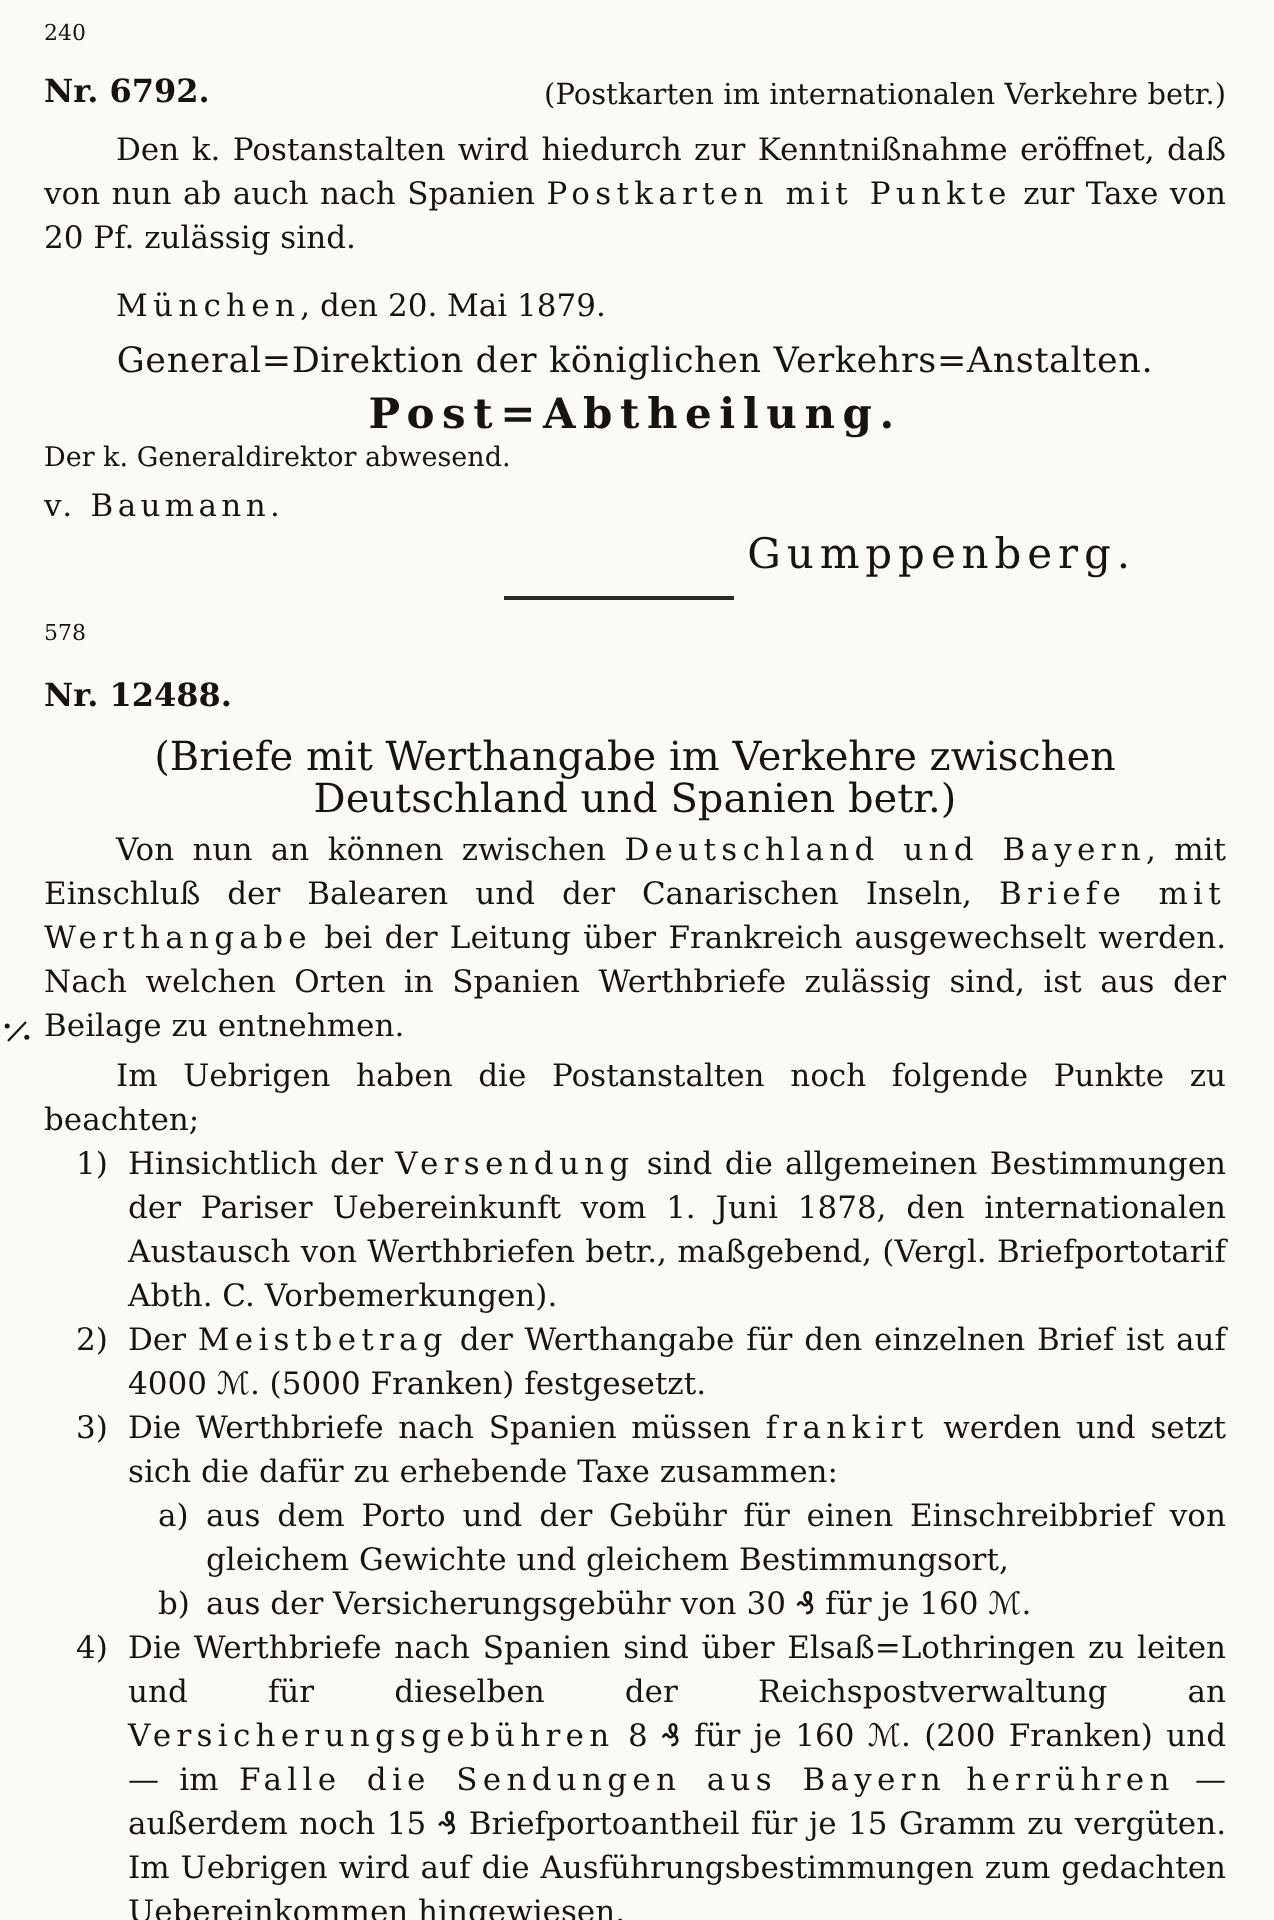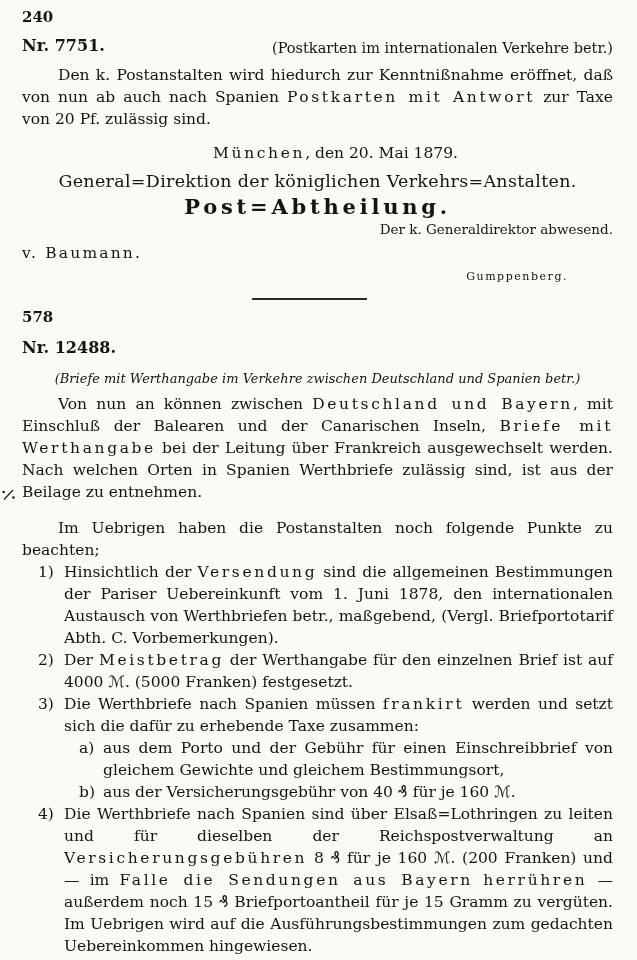--- a/index.html
+++ b/index.html
@@ -9,42 +9,42 @@
     font-family: "DejaVu Serif", "Liberation Serif", "DejaVu Sans", serif;
     color: #171310;
   }
   .page {
     position: relative;
     width: 637px; height: 960px;
     box-sizing: border-box;
     padding: 6px 24px 0 22px;
     overflow: hidden;
   }
-  .pagenum { font-weight: bold; font-size: 15px; line-height: 22px; }
+  .pagenum { font-weight: normal; font-size: 11px; line-height: 22px; }
   .nr-row { position: relative; height: 24px; margin-top: 8px; }
   .nr { position: absolute; left: 0; top: 0; font-weight: bold; font-size: 16px; }
   .subject { text-align: right; font-size: 14.5px; padding-top: 4px; }
-  .subject2 { text-align: center; font-size: 13px; line-height: 21px; margin-top: 6px; font-style: italic; }
+  .subject2 { text-align: center; font-size: 20px; line-height: 21px; margin-top: 6px; }
   .para {
     font-size: 15.5px; line-height: 22px;
     text-align: justify; text-indent: 36px;
     margin-top: 4px; position: relative;
   }
-  .dateline { font-size: 15.5px; line-height: 22px; padding-left: 36px; margin-top: 12px; text-align: center; }
+  .dateline { font-size: 15.5px; line-height: 22px; padding-left: 36px; margin-top: 12px; }
   .org {
     text-align: center; font-weight: normal; font-size: 17.5px;
     line-height: 26px; margin-top: 4px; letter-spacing: 0.3px;
   }
   .dept {
     text-align: center; font-weight: bold; font-size: 21px;
     line-height: 22px; margin-top: 2px; letter-spacing: 0.18em;
   }
-  .absence { text-align: right; font-size: 13.5px; line-height: 19px; margin-top: 2px; }
+  .absence { text-align: left; font-size: 13.5px; line-height: 19px; margin-top: 2px; }
   .sig-center { text-align: left; font-size: 15.5px; line-height: 22px; margin-top: 3px; letter-spacing: 0.14em; }
-  .sig-right { text-align: right; padding-right: 45px; font-size: 11px; line-height: 22px; margin-top: 2px; letter-spacing: 0.14em; }
+  .sig-right { text-align: right; padding-right: 45px; font-size: 21px; line-height: 22px; margin-top: 2px; letter-spacing: 0.14em; }
   .divider { width: 115px; height: 2px; background: #2c2824; margin: 10px 0 6px 230px; }
   .pagenum2 { margin-top: 6px; }
   .nr-row2 { margin-top: 10px; text-decoration: underline; }
 
   .list { margin-left: 16px; font-size: 15.5px; line-height: 22px; }
   .li { display: flex; }
   .marker { flex: none; width: 26px; }
   .li-body { flex: 1; text-align: justify; }
   .sublist { margin-left: 15px; }
   .subli { display: flex; }
@@ -59,25 +59,25 @@
   .dateline2 { margin-top: 4px; }
 </style>
 </head>
 <body>
 
 <div class="page">
 
   <div class="pagenum">240</div>
 
   <div class="nr-row">
-    <span class="nr">Nr. 7751.</span>
+    <span class="nr">Nr. 6792.</span>
     <div class="subject">(Postkarten im internationalen Verkehre betr.)</div>
   </div>
 
-  <div class="para"><span>Den k. Postanstalten wird hiedurch zur Kenntnißnahme eröffnet, daß von nun ab auch nach Spanien </span><span class="g">Postkarten mit Antwort</span><span> zur Taxe von 20 Pf. zulässig sind.</span></div>
+  <div class="para"><span>Den k. Postanstalten wird hiedurch zur Kenntnißnahme eröffnet, daß von nun ab auch nach Spanien </span><span class="g">Postkarten mit Punkte</span><span> zur Taxe von 20 Pf. zulässig sind.</span></div>
 
   <div class="dateline"><span class="g">München</span><span>, den 20. Mai 1879.</span></div>
 
   <div class="org">General=Direktion der königlichen Verkehrs=Anstalten.</div>
   <div class="dept">Post=Abtheilung.</div>
   <div class="absence">Der k. Generaldirektor abwesend.</div>
   <div class="sig-center">v. Baumann.</div>
   <div class="sig-right">Gumppenberg.</div>
 
   <div class="divider"></div>
@@ -91,21 +91,21 @@
 
   <div class="para">
     <span><span>Von nun an können zwischen </span><span class="g">Deutschland und Bayern</span><span>, mit Einschluß der Balearen und der Canarischen Inseln, </span><span class="g">Briefe mit Werthangabe</span><span> bei der Leitung über Frankreich ausgewechselt werden.  Nach welchen Orten in Spanien Werthbriefe zulässig sind, ist aus der Beilage zu entnehmen.</span></span>
     <svg class="margin-mark" viewBox="0 0 15 14">
       <line x1="3" y1="11.5" x2="12" y2="2" stroke="#171310" stroke-width="1.1"></line>
       <circle cx="2.6" cy="4" r="1.25" fill="#171310"></circle>
       <circle cx="12.4" cy="9.6" r="1.25" fill="#171310"></circle>
     </svg>
   </div>
 
-  <div class="para" style="margin-top:14px">Im Uebrigen haben die Postanstalten noch folgende Punkte zu beachten;</div>
+  <div class="para" style="margin-top:3px">Im Uebrigen haben die Postanstalten noch folgende Punkte zu beachten;</div>
 
   <div class="list">
     <div class="li">
       <span class="marker">1)</span>
       <span class="li-body"><span>Hinsichtlich der </span><span class="g">Versendung</span><span> sind die allgemeinen Bestimmungen der Pariser Uebereinkunft vom 1. Juni 1878, den internationalen Austausch von Werthbriefen betr., maßgebend, (Vergl. Briefportotarif Abth. C.  Vorbemerkungen).</span></span>
     </div>
     <div class="li">
       <span class="marker">2)</span>
       <span class="li-body"><span>Der </span><span class="g">Meistbetrag</span><span> der Werthangabe für den einzelnen Brief ist auf 4000 </span><span class="sym">ℳ</span><span>. (5000 Franken) festgesetzt.</span></span>
     </div>
@@ -113,21 +113,21 @@
       <span class="marker">3)</span>
       <div class="li-body">
         <div><span>Die Werthbriefe nach Spanien müssen </span><span class="g">frankirt</span><span> werden und setzt sich die dafür zu erhebende Taxe zusammen:</span></div>
         <div class="sublist">
           <div class="subli">
             <span class="submarker">a)</span>
             <span class="li-body"><span>aus dem Porto und der Gebühr für einen Einschreibbrief von gleichem Gewichte und gleichem Bestimmungsort,</span></span>
           </div>
           <div class="subli">
             <span class="submarker">b)</span>
-            <span class="li-body"><span>aus der Versicherungsgebühr von 40 </span><span class="sym">₰</span><span> für je 160 </span><span class="sym">ℳ</span><span>.</span></span>
+            <span class="li-body"><span>aus der Versicherungsgebühr von 30 </span><span class="sym">₰</span><span> für je 160 </span><span class="sym">ℳ</span><span>.</span></span>
           </div>
         </div>
       </div>
     </div>
     <div class="li">
       <span class="marker">4)</span>
       <span class="li-body"><span>Die Werthbriefe nach Spanien sind über Elsaß=Lothringen zu leiten und für dieselben der Reichspostverwaltung an </span><span class="g">Versicherungsgebühren</span><span> 8 </span><span class="sym">₰</span><span> für je 160 </span><span class="sym">ℳ</span><span>. (200 Franken) und — im </span><span class="g">Falle die Sendungen aus Bayern</span><span> </span><span class="g">herrühren</span><span> — außerdem noch 15 </span><span class="sym">₰</span><span> Briefportoantheil für je 15 Gramm zu vergüten.  Im Uebrigen wird auf die Ausführungsbestimmungen zum gedachten Uebereinkommen hingewiesen.</span></span>
     </div>
   </div>
 

